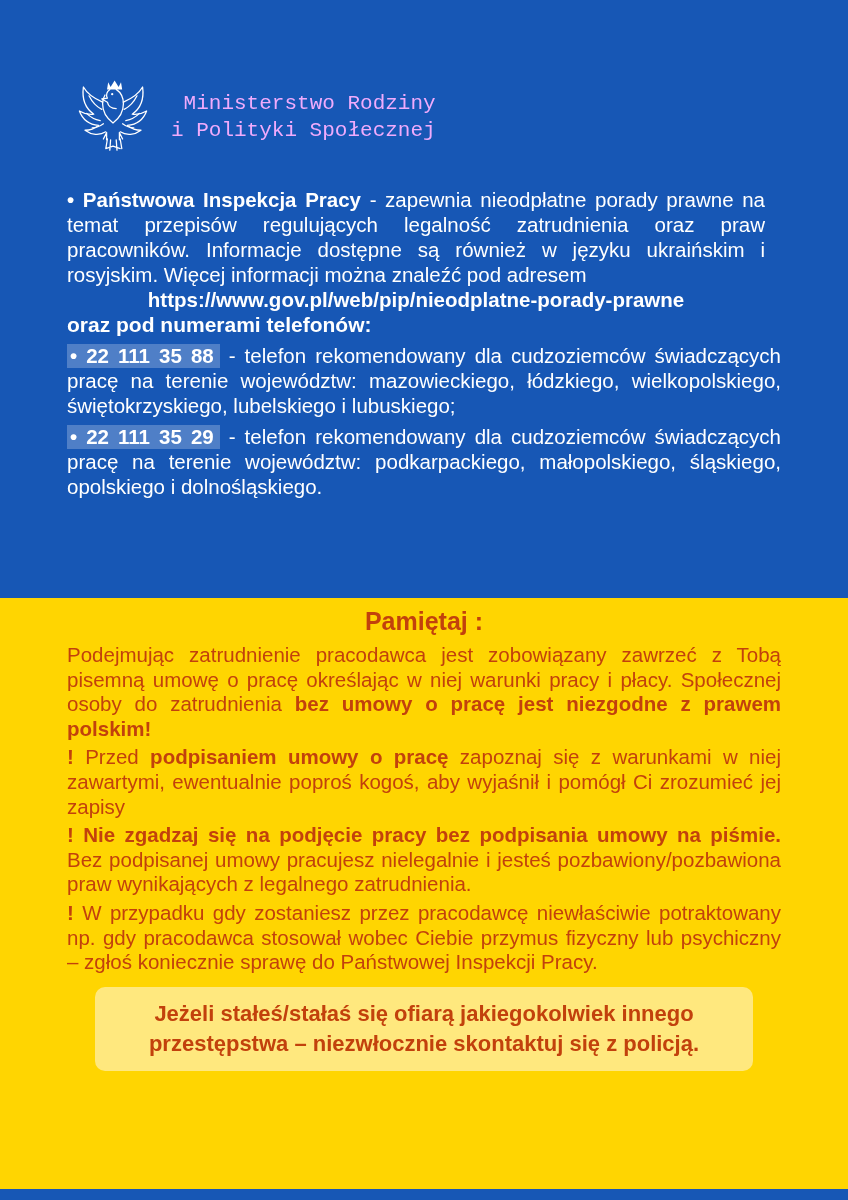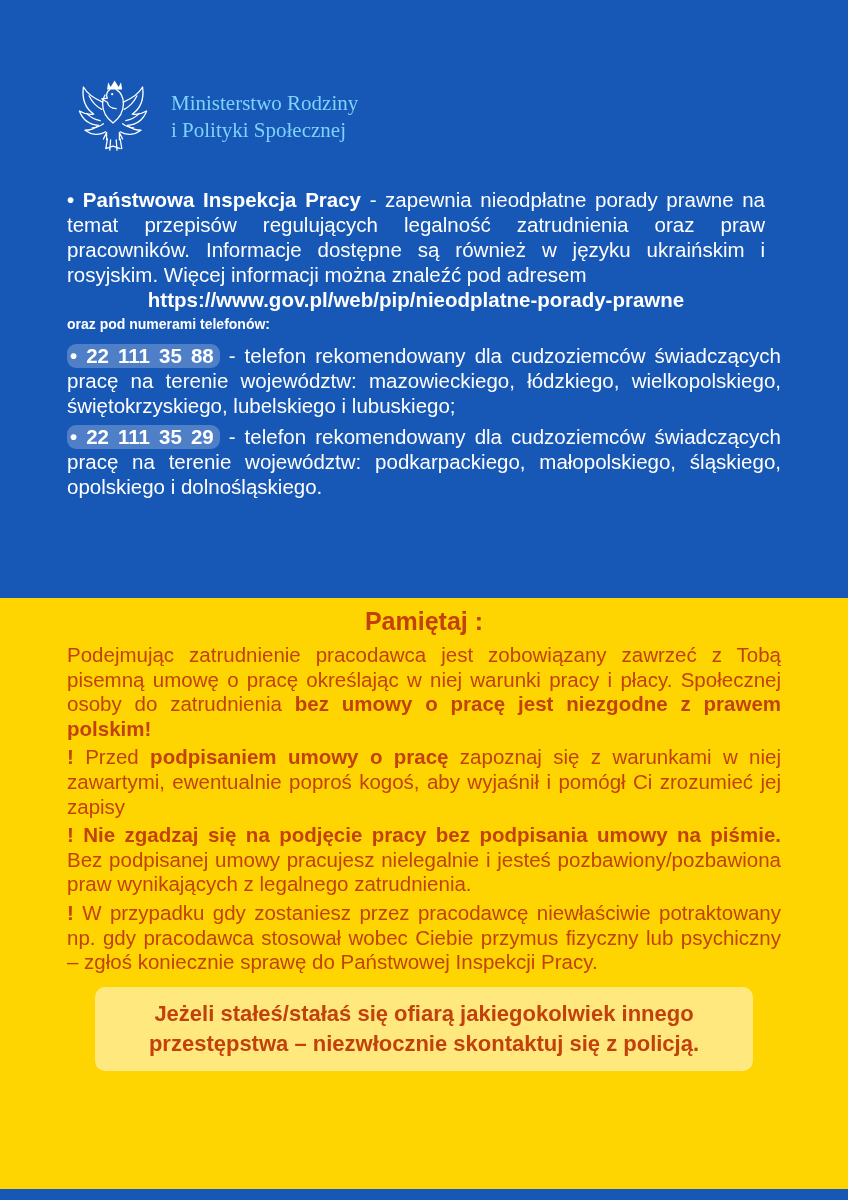--- a/index.html
+++ b/index.html
@@ -9,33 +9,32 @@
     font-family:"Liberation Sans","DejaVu Sans",sans-serif;
   }
   
   .blue-section {
     background:var(--blue,#1757B5); color:#ffffff;
     height:598px; box-sizing:border-box;
     padding:75px 67px 0 67px; flex:0 0 auto; overflow:hidden;
   }
   .logo-row { display:flex; align-items:center; gap:18px; padding-left:6px; height:84px; }
   .ministry-name {
-    font-family:Liberation Serif, serif;
-    font-size:21px; line-height:1.3; text-align:left; color:#7dd3fc;
+    font-family:Liberation Mono, monospace;
+    font-size:21px; line-height:1.3; text-align:right; color:#f0abfc;
   }
   .intro { margin:28px 16px 0 0; font-size:20.5px; line-height:25px; text-align:justify; }
   .intro .lead { font-weight:bold; }
   .url-line { display:block; font-weight:bold; text-align:center; }
-  .phones-heading { margin:0; font-size:14px; line-height:25px; font-weight:bold; }
+  .phones-heading { margin:0; font-size:21px; line-height:25px; font-weight:bold; }
   .phone { margin:6px 0 0 0; font-size:20.5px; line-height:25px; text-align:justify; }
   .phone-number {
     font-weight:bold; white-space:nowrap;
     background:var(--phone-highlight,#4F7FC7);
     padding:0 6px 1px 3px;
-    border-radius:9px;
   }
   
   .yellow-section {
     background:var(--yellow,#FFD501); color:#c2410c;
     flex:1 1 auto; min-height:0; box-sizing:border-box;
     padding:9px 67px 0 67px; overflow:hidden;
   }
   .remember { margin:0 0 7px 0; text-align:center; font-size:25px; font-weight:bold; }
   .ypara { margin:0 0 4px 0; font-size:20.5px; line-height:24.6px; text-align:justify; }
   .notice-box {

